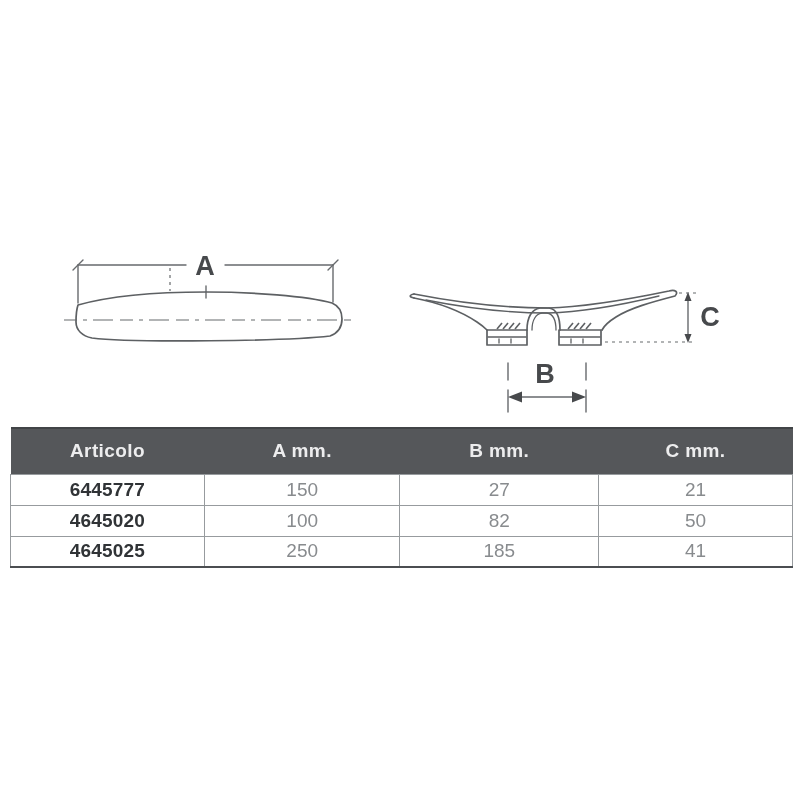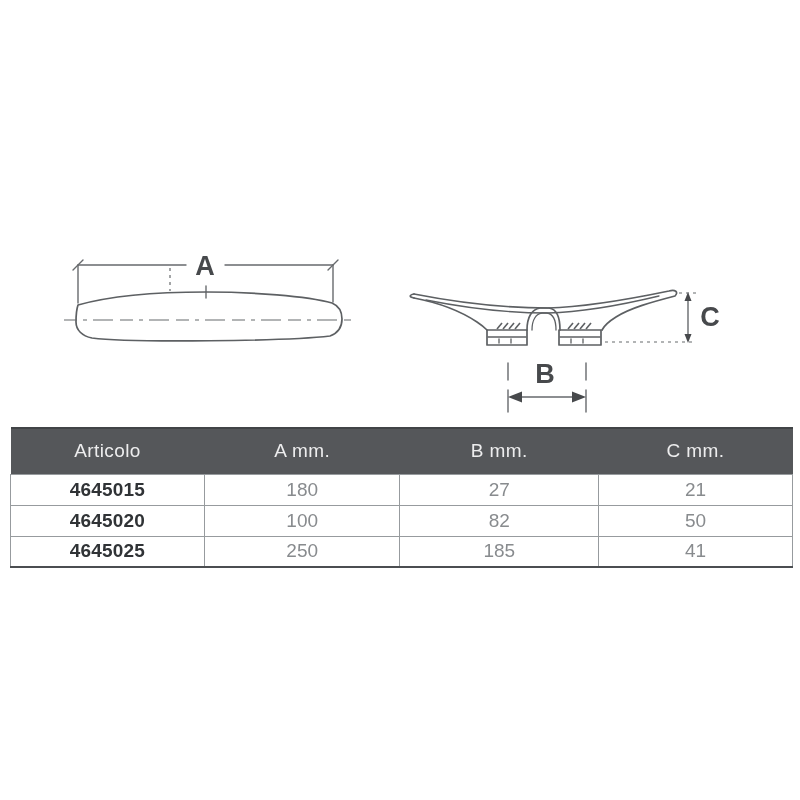--- a/index.html
+++ b/index.html
@@ -45,21 +45,21 @@
   }
   table.spec{
     width:100%;
     border-collapse:collapse;
     table-layout:fixed;
     font-family:"Liberation Sans",sans-serif;
   }
   table.spec thead th{
     background:var(--header-bg);
     color:var(--header-text);
-    font-weight:400;
+    font-weight:700;
     font-size:19px;
     letter-spacing:.4px;
     height:46px;
     text-align:center;
     vertical-align:middle;
     border-top:2px solid #414447;
   }
   table.spec tbody td{
     height:31px;
     text-align:center;
@@ -182,22 +182,22 @@
       <thead>
         <tr>
           <th>Articolo</th>
           <th>A mm.</th>
           <th>B mm.</th>
           <th>C mm.</th>
         </tr>
       </thead>
       <tbody>
         <tr>
-          <td class="cell-article">4645015</td>
-          <td class="cell-value">180</td>
+          <td class="cell-article">6445777</td>
+          <td class="cell-value">150</td>
           <td class="cell-value">27</td>
           <td class="cell-value">21</td>
         </tr>
         <tr>
           <td class="cell-article">4645020</td>
           <td class="cell-value">100</td>
           <td class="cell-value">82</td>
           <td class="cell-value">50</td>
         </tr>
         <tr>

